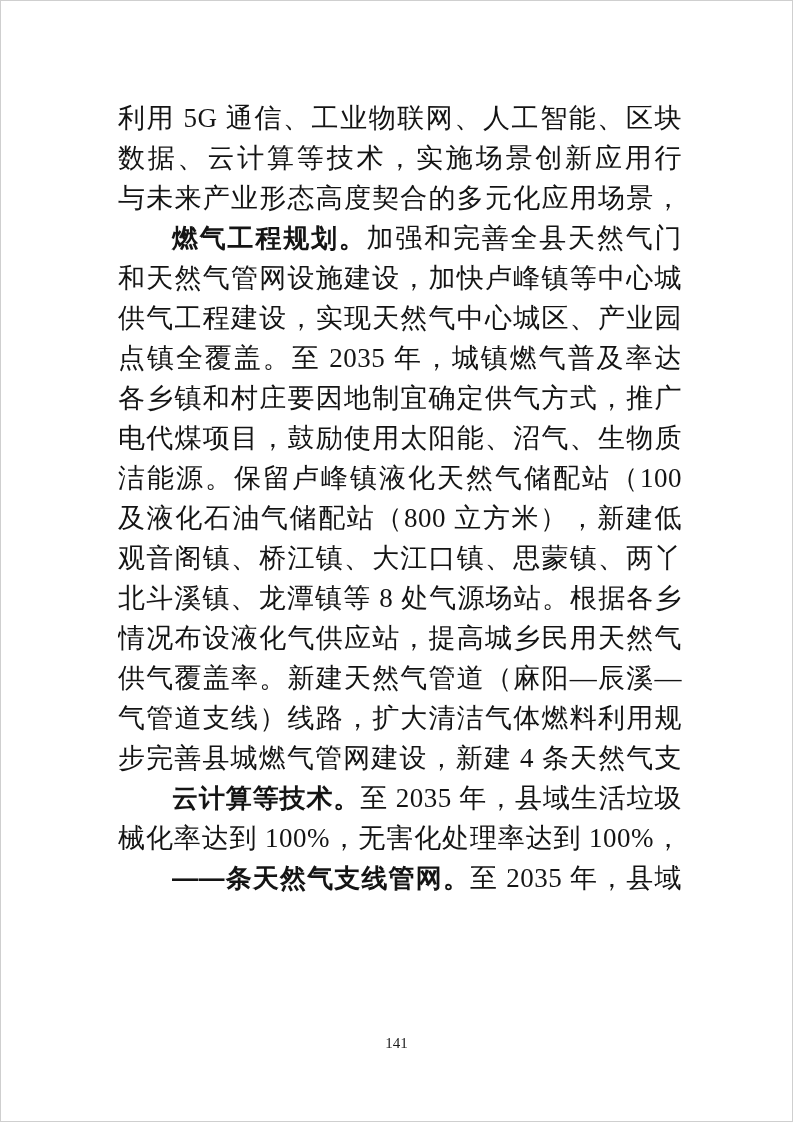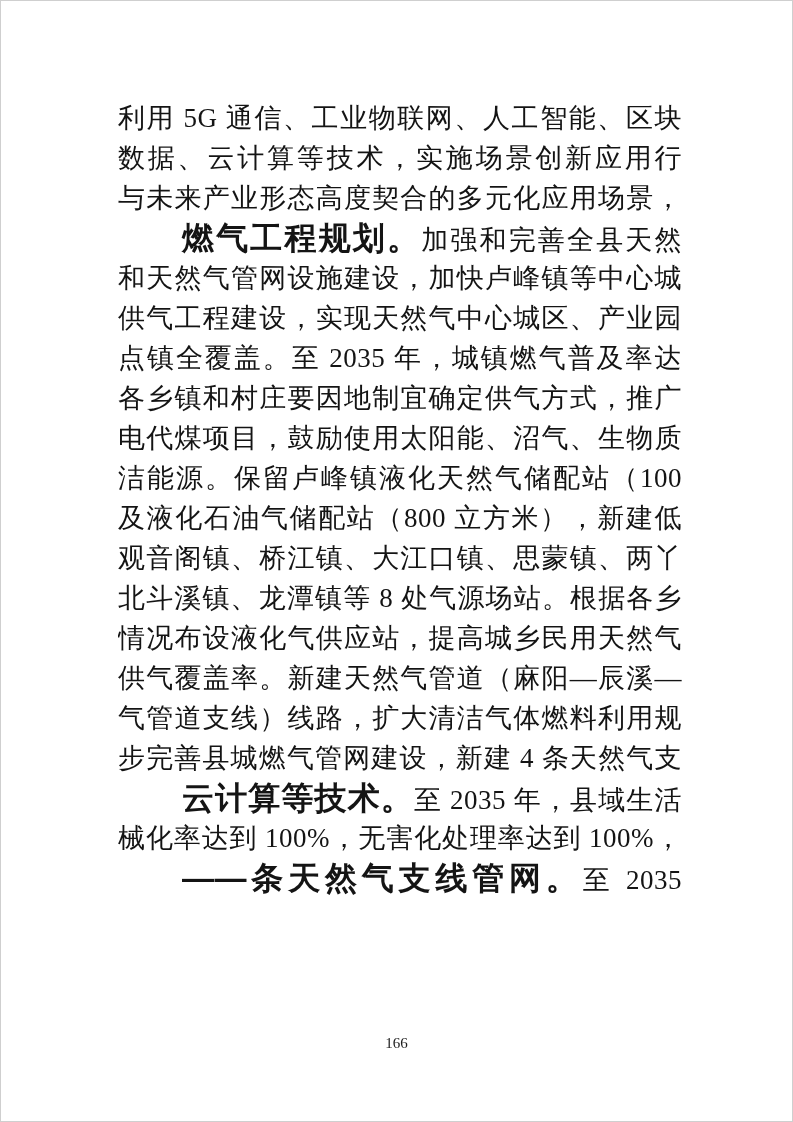--- a/index.html
+++ b/index.html
@@ -43,22 +43,21 @@
   }
   .line.indent {
     text-indent: 54px;
   }
   .run {
     font-weight: 400;
   }
   .run.bold {
     font-weight: 700;
     font-family: "Liberation Sans", "DejaVu Sans", sans-serif;
-    font-size: 32px;
-    margin-left: 10px;
+    font-size: 26px;
   }
   .page-number {
     position: absolute;
     top: 1032px;
     left: 0;
     width: 100%;
     text-align: center;
     font-size: 15px;
     line-height: 20px;
     color: #1c1c1c;
@@ -91,14 +90,14 @@
         <div class="line"><span class="run">步完善县城燃气管网建设，新建 4 条天然气支线管网</span></div>
       </div>
       <div class="paragraph">
         <div class="line indent"><span class="run bold">云计算等技术。</span><span class="run">至 2035 年，县域生活垃圾清运机</span></div>
         <div class="line"><span class="run">械化率达到 100%，无害化处理率达到 100%，其中建</span></div>
       </div>
       <div class="paragraph">
         <div class="line indent"><span class="run bold">——条天然气支线管网。</span><span class="run">至 2035 年，县域生活垃圾</span></div>
       </div>
     </div>
-  <div class="page-number">166</div>
+  <div class="page-number">141</div>
 </div>
 
 </body></html>

